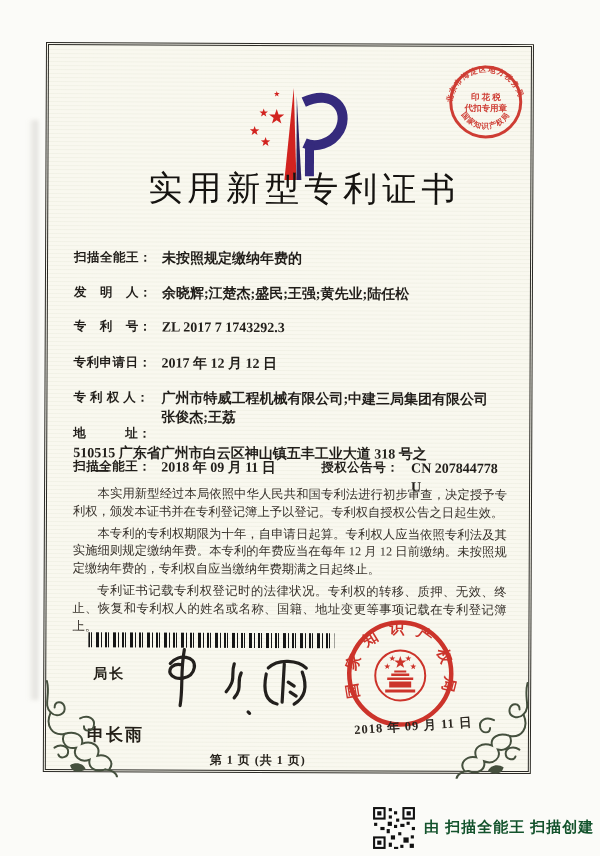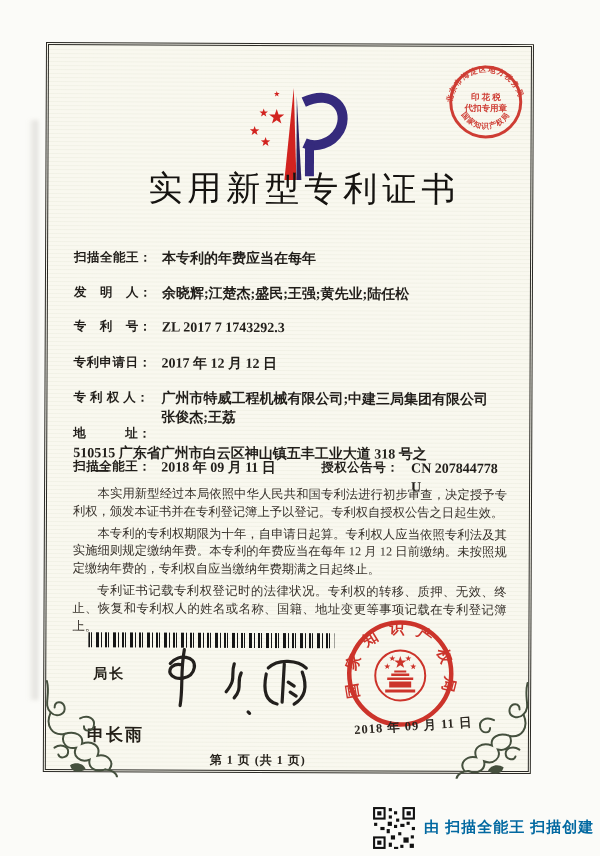--- a/index.html
+++ b/index.html
@@ -73,21 +73,21 @@
     position:absolute;left:62px;top:706px;width:300px;text-align:center;
     font-size:12px;font-weight:600;color:#27231d;letter-spacing:1px;
   }
   .flourish{position:absolute;bottom:-8px;width:82px;height:98px;z-index:3;}
   .flourish.fl-left{left:-7px;}
   .flourish.fl-right{right:-7px;transform:scaleX(-1);}
   .scan-footer-qr{position:absolute;left:372px;top:806px;width:44px;height:44px;}
   .scan-footer-text{
     position:absolute;left:424px;top:818px;
     font-family:"Liberation Sans", sans-serif;
-    font-size:15px;font-weight:700;color:#0369a1;letter-spacing:1px;text-align:right;
+    font-size:15px;font-weight:700;color:#14532d;letter-spacing:1px;text-align:right;
   }
   svg text{font-family:"Liberation Serif", serif;}
 </style>
 </head>
 <body>
 
 <svg style="position:absolute;width:0;height:0" aria-hidden="true">
   <defs>
     <g id="star-g">
       <path d="M0,-10 L2.35,-3.24 L9.51,-3.09 L3.8,1.24 L5.88,8.09 L0,4 L-5.88,8.09 L-3.8,1.24 L-9.51,-3.09 L-2.35,-3.24 Z"></path>
@@ -136,21 +136,21 @@
     </text>
     <text font-size="7.5" fill="#c9241b" font-weight="700" letter-spacing="0.8">
       <textPath href="#arcTB" startOffset="4">国家知识产权局</textPath>
     </text>
     <text x="43" y="41" text-anchor="middle" font-size="8.5" font-weight="700" fill="#c9241b">印 花 税</text>
     <text x="43" y="52" text-anchor="middle" font-size="8.5" font-weight="700" fill="#c9241b">代扣专用章</text>
   </svg>
 
   <div class="fields">
     <div class="field-row" style="top:203px">
-      <span class="lbl">扫描全能王：</span><span class="val">本专利的年费应当在每年</span>
+      <span class="lbl">扫描全能王：</span><span class="val">未按照规定缴纳年费的</span>
     </div>
     <div class="field-row" style="top:238px">
       <span class="lbl">发　明　人：</span><span class="val">余晓辉;江楚杰;盛民;王强;黄先业;陆任松</span>
     </div>
     <div class="field-row" style="top:272px">
       <span class="lbl">专　利　号：</span><span class="val">ZL 2017 7 1743292.3</span>
     </div>
     <div class="field-row" style="top:308px">
       <span class="lbl">专利申请日：</span><span class="val">2017 年 12 月 12 日</span>
     </div>

